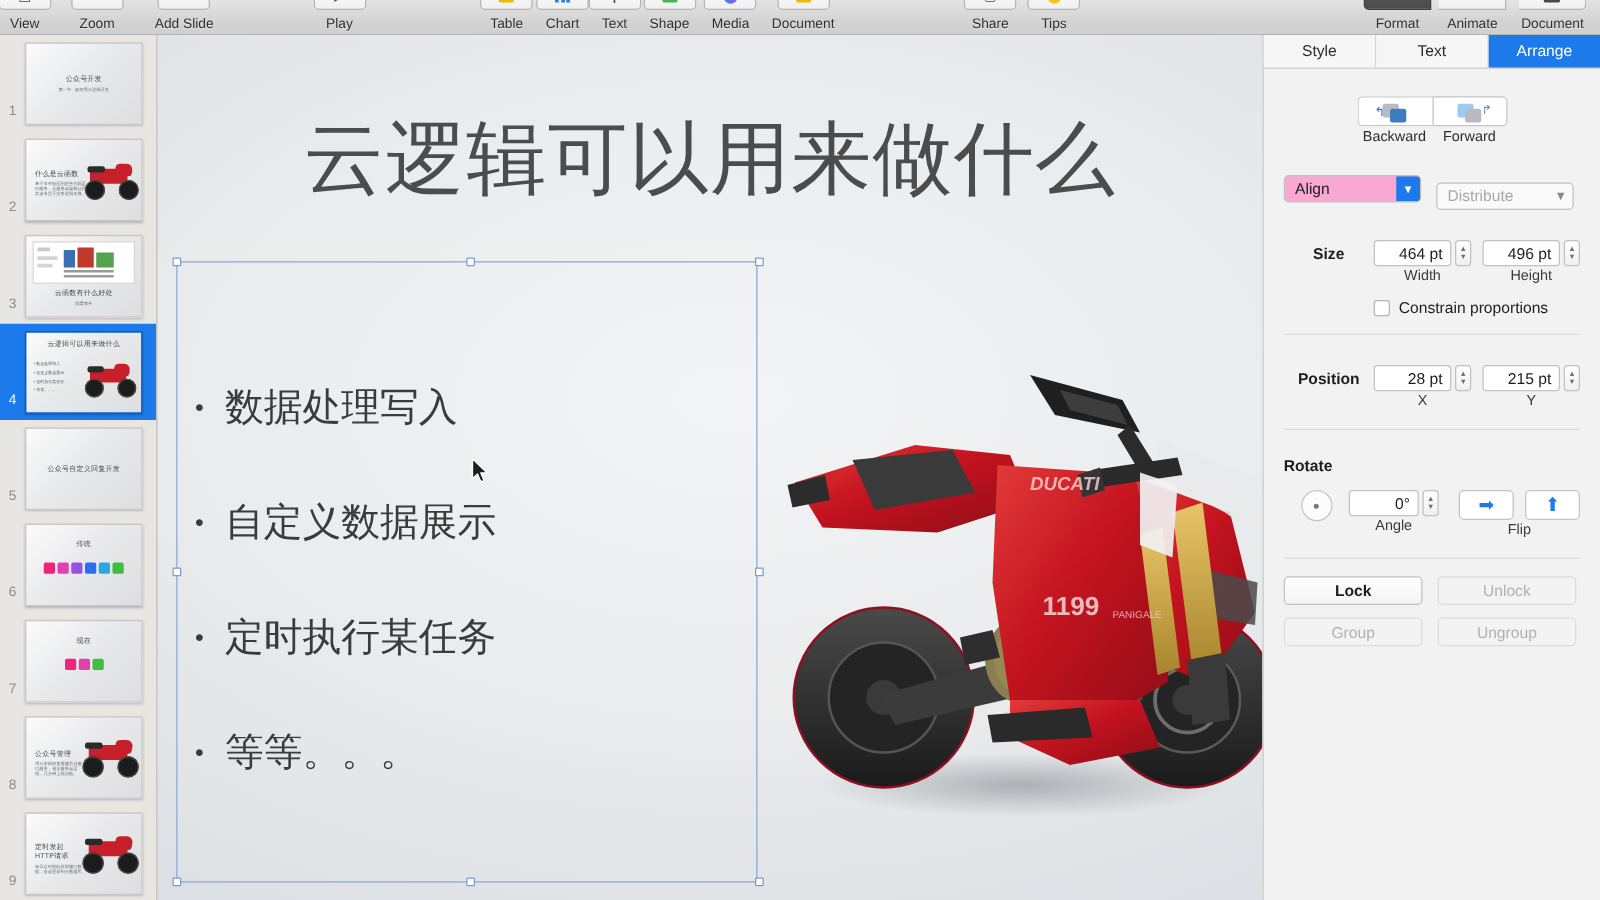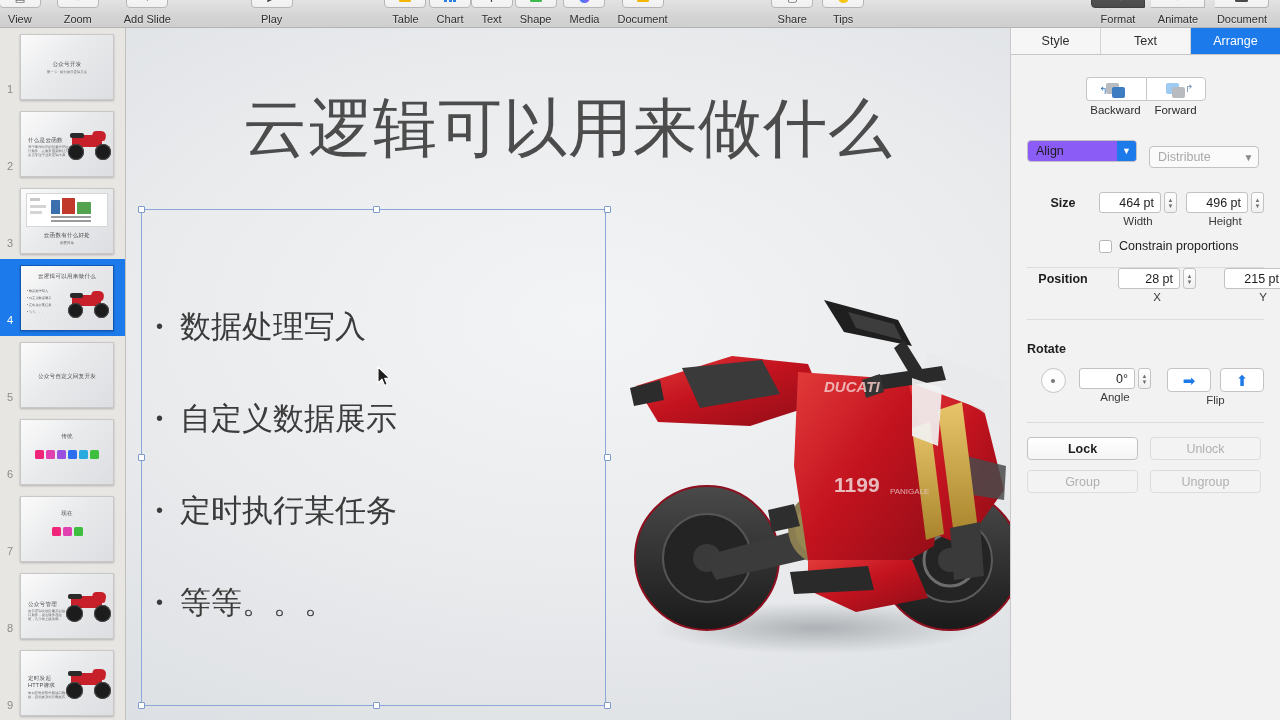--- a/index.html
+++ b/index.html
@@ -187,21 +187,21 @@
     border: 1px solid #c6c6c6;
     display:flex; align-items:center; justify-content:center;
     position: relative;
   }
   .arr-pair .arr-btn:first-child .arr-box { border-radius: 4px 0 0 4px; border-right: none; }
   .arr-pair .arr-btn:last-child .arr-box { border-radius: 0 4px 4px 0; }
   .arr-cap { font-size: 11.5px; color: #2b2b2b; margin-top: 3px; }
 
   .row { display:flex; align-items:center; margin-top: 14px; }
   .sel-pill {
-    height: 22px; border:1px solid #c2c2c2; border-radius: 4px; background:#8b5cf6;
+    height: 22px; border:1px solid #c2c2c2; border-radius: 4px; background:#f9a8d4;
     display:flex; align-items:center; position:relative; overflow:hidden;
     font-size: 12.5px; color:#1d1d1d; padding-left: 8px;
   }
   .sel-pill.disabled { color:#a8a8a8; background:#fafafa; }
   .sel-chev {
     position:absolute; right:0; top:0; bottom:0; width: 19px;
     display:flex; align-items:center; justify-content:center;
     background:#1c7aeb; color:#fff; font-size:9px;
   }
   .sel-chev.plain { background: transparent; color:#8b8b8b; font-size: 10px; }
@@ -694,21 +694,21 @@
         </div>
       </div>
 
       <div class="chkrow">
         <div class="chk"></div>
         <div class="chk-lbl">Constrain proportions</div>
       </div>
 
       <div class="divider"></div>
 
-      <div class="row" style="margin-top:0;align-items:flex-start;gap:19px;">
+      <div class="row" style="margin-top:24px;align-items:flex-start;">
         <div class="lbl lbl-w" style="padding-top:4px;">Position</div>
         <div class="field-wrap">
           <div class="field-line">
             <div class="num">28 pt</div>
             <div class="stepper">
                 <span>▲</span>
                 <span>▼</span>
               </div>
           </div>
           <div class="sub-cap">X</div>

